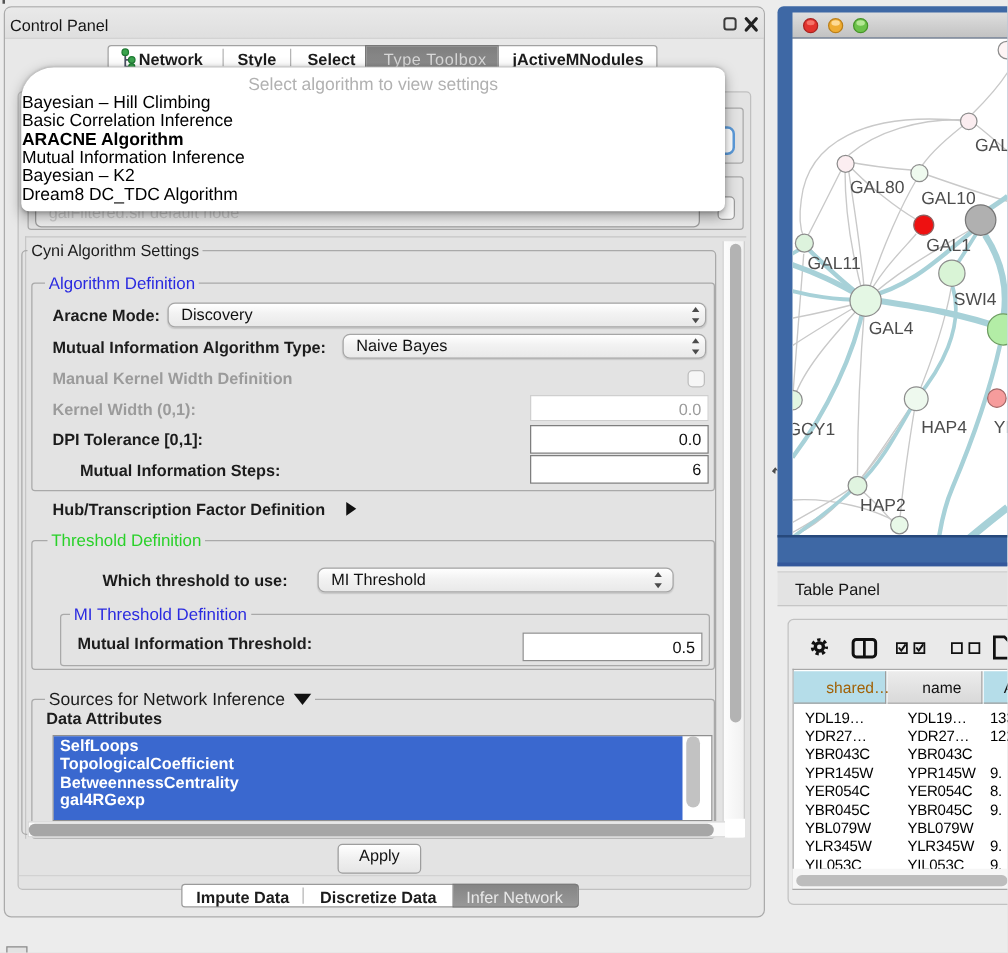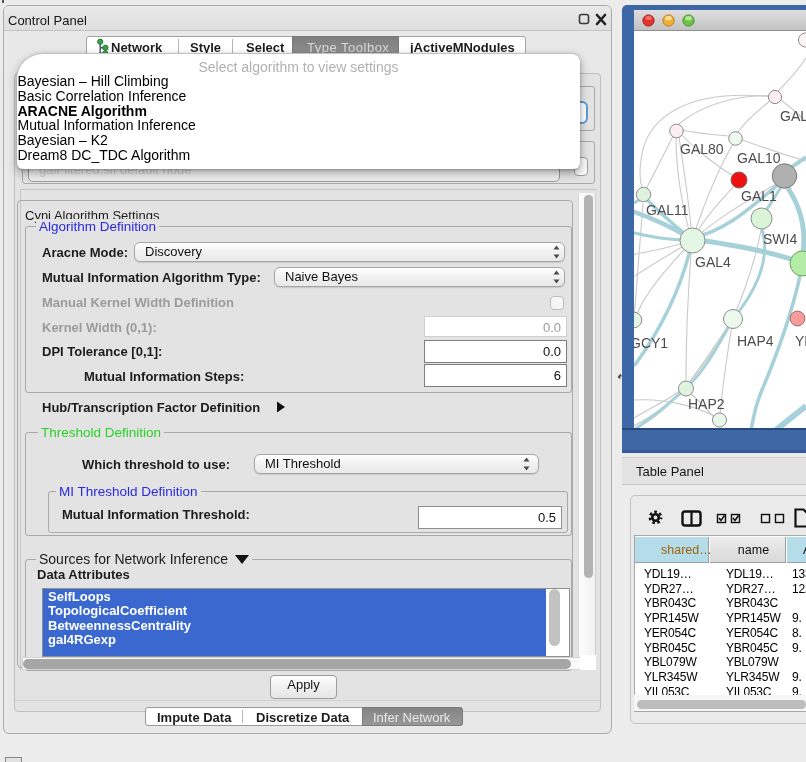--- a/index.html
+++ b/index.html
@@ -61,21 +61,21 @@
 <div class="abs" style="left:574px; top:157px; width:14px; height:19px; background:#fafafa; border:1px solid #9d9d9d; border-radius:4px;"></div>
 
 <div class="abs" style="left:20px; top:189px; width:577px; height:1px; background:#c6c6c6;"></div>
 <div class="abs" style="left:20px; top:189px; width:1px; height:482px; background:#c6c6c6;"></div>
 <div class="abs" style="left:15px; top:700px; width:585px; height:1px; background:#d2d2d2;"></div>
 
 <div class="abs" style="left:578px; top:193px; width:18px; height:477px; background:linear-gradient(to right,#fdfdfd,#f1f1f1); border-left:1px solid #d5d5d5; border-right:1px solid #cfcfcf;"></div>
 <div class="abs" style="left:584px; top:195px; width:9px; height:383px; background:#b3b3b3; border-radius:5px;"></div>
 
 <div class="grp" style="left:17px; top:200px; width:556px; height:468px; border-radius:4px;"></div>
-<div class="gtitle" style="left:22px; top:193px; color:#1c1c1c;margin-top:15px;">Cyni Algorithm Settings</div>
+<div class="gtitle" style="left:22px; top:193px; color:#1c1c1c;">Cyni Algorithm Settings</div>
 
 <div class="grp" style="left:25px; top:226px; width:547px; height:167px;"></div>
 <div class="gtitle" style="left:36px; top:219px; color:#2a2ae0; font-size:13.5px;">Algorithm Definition</div>
 
 <div class="abs lab" style="left:42px; top:245px;">Aracne Mode:</div>
 <div class="combo" style="left:134px; top:242px; width:431px;">Discovery</div>
 <svg class="carets" style="left:553px; top:245px;" width="7" height="14" viewBox="0 0 7 14">
     <path d="M3.5 0.5 L6.5 4.5 H0.5 Z" fill="#4a4a4a"></path>
     <path d="M3.5 13.5 L6.5 9.5 H0.5 Z" fill="#4a4a4a"></path>
   </svg>
@@ -89,21 +89,21 @@
 
 <div class="abs lab dis" style="left:42px; top:295px;">Manual Kernel Width Definition</div>
 <div class="abs" style="left:550px; top:296px; width:14px; height:14px; background:#f6f6f6; border:1px solid #bdbdbd; border-radius:4px;"></div>
 
 <div class="abs lab dis" style="left:42px; top:320px;">Kernel Width (0,1):</div>
 <div class="field" style="left:424px; top:316px; width:143px; height:21px; border-color:#cfcfcf; color:#9b9b9b;">0.0</div>
 
 <div class="abs lab" style="left:42px; top:344px;">DPI Tolerance [0,1]:</div>
 <div class="field" style="left:424px; top:340px; width:143px; height:23px; border-color:#7e7e7e;">0.0</div>
 
-<div class="abs lab" style="left:48px; top:369px;padding-left:36px;">Mutual Information Steps:</div>
+<div class="abs lab" style="left:28px; top:369px;padding-left:36px;">Mutual Information Steps:</div>
 <div class="field" style="left:424px; top:364px; width:143px; height:23px; border-color:#7e7e7e;">6</div>
 
 <div class="abs lab" style="left:42px; top:400px;">Hub/Transcription Factor Definition</div>
 <svg class="abs" style="left:276px; top:401px;" width="10" height="12" viewBox="0 0 10 12">
     <path d="M1 0.5 L9 6 L1 11.5 Z" fill="#111"></path>
   </svg>
 
 <div class="grp" style="left:25px; top:432px; width:547px; height:104px;"></div>
 <div class="gtitle" style="left:38px; top:425px; color:#29d129; font-size:13.5px;">Threshold Definition</div>
 

